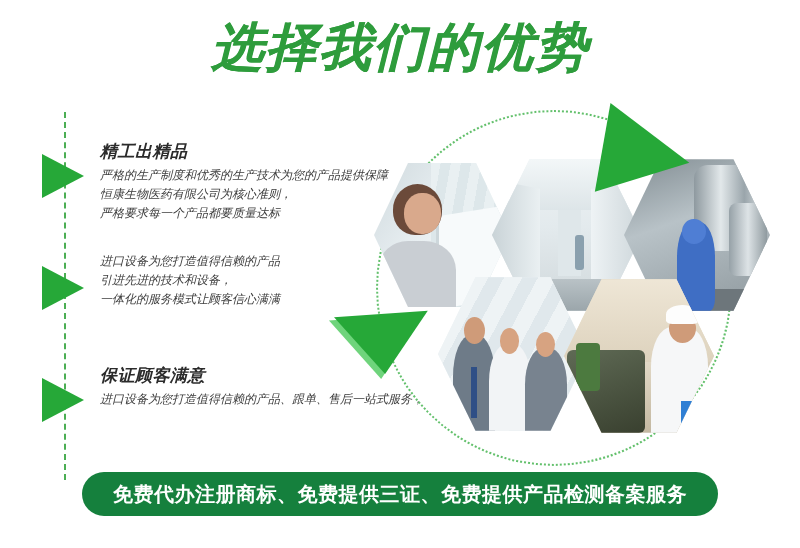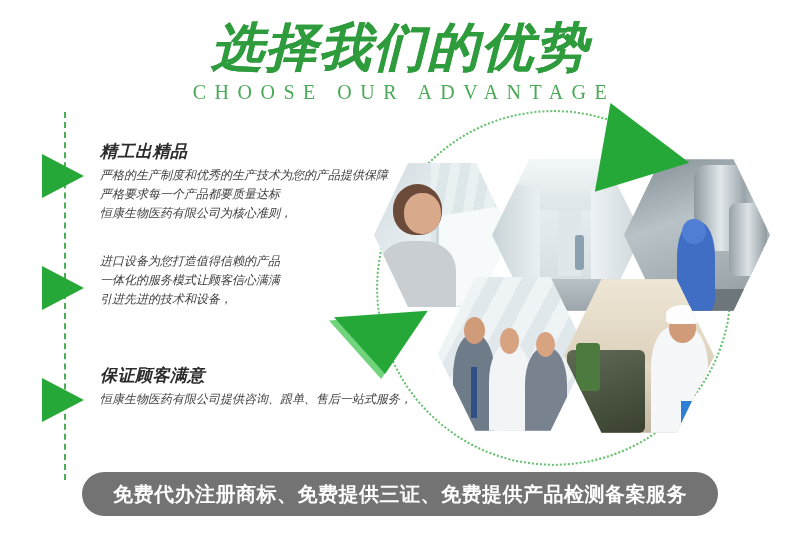--- a/index.html
+++ b/index.html
@@ -170,65 +170,64 @@
     position:absolute;left:336px;top:314px;width:0;height:0;
     border-left:47px solid transparent;
     border-right:47px solid transparent;
     border-top:60px solid #26a838;
     transform:rotate(-4deg);
   }
 
   
   .banner{
     position:absolute;left:82px;top:472px;width:636px;height:44px;
-    background:#737373;border-radius:24px;
+    background:#15803d;border-radius:24px;
     display:flex;align-items:center;justify-content:center;
   }
   .banner span{
     font-family:"DejaVu Sans","Liberation Sans",sans-serif;
     font-size:20px;font-weight:700;color:#ffffff;letter-spacing:0.5px;
     white-space:nowrap;
   }
 </style>
 </head>
 <body>
 
 <div id="root">
 
   <div class="title-wrap">
     <div class="title-cn">选择我们的优势</div>
-    <div class="title-en">CHOOSE OUR ADVANTAGE</div>
   </div>
 
   <div class="vline"></div>
 
   <div class="feat" id="feat1">
     <div class="tri"></div>
     <div class="body">
       <h3>精工出精品</h3>
       <p>严格的生产制度和优秀的生产技术为您的产品提供保障</p>
+      <p>恒康生物医药有限公司为核心准则，</p>
       <p>严格要求每一个产品都要质量达标</p>
-      <p>恒康生物医药有限公司为核心准则，</p>
     </div>
   </div>
 
   <div class="feat" id="feat2">
     <div class="tri"></div>
     <div class="body">
       <p>进口设备为您打造值得信赖的产品</p>
+      <p>引进先进的技术和设备，</p>
       <p>一体化的服务模式让顾客信心满满</p>
-      <p>引进先进的技术和设备，</p>
     </div>
   </div>
 
   <div class="feat" id="feat3">
     <div class="tri"></div>
     <div class="body">
       <h3>保证顾客满意</h3>
-      <p>恒康生物医药有限公司提供咨询、跟单、售后一站式服务，</p>
+      <p>进口设备为您打造值得信赖的产品、跟单、售后一站式服务，</p>
     </div>
   </div>
 
   <div class="collage">
     <div class="dash-circle"></div>
 
     <div class="hex" id="hexA">
       <div class="ph phA">
         <div class="wall"></div>
           <div class="mon"></div>

